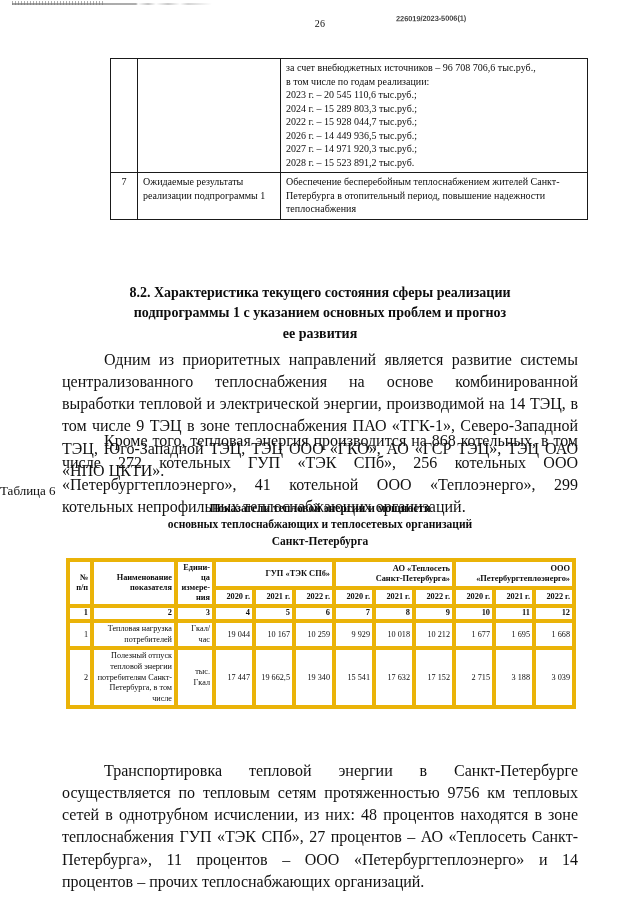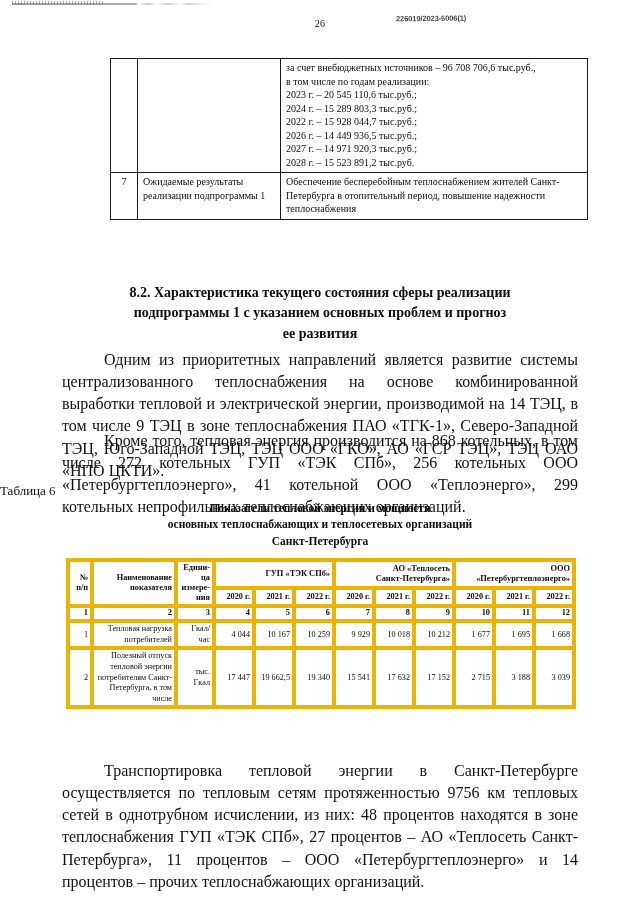--- a/index.html
+++ b/index.html
@@ -309,21 +309,21 @@
         <td>10</td>
         <td>11</td>
         <td>12</td>
       </tr>
     </thead>
     <tbody>
       <tr>
         <td class="cell-idx">1</td>
         <td class="cell-left">Тепловая нагрузка потребителей</td>
         <td class="cell-unit">Гкал/ час</td>
-        <td class="cell-val">4 044</td>
+        <td class="cell-val">19 044</td>
         <td class="cell-val">10 167</td>
         <td class="cell-val">10 259</td>
         <td class="cell-val">9 929</td>
         <td class="cell-val">10 018</td>
         <td class="cell-val">10 212</td>
         <td class="cell-val">1 677</td>
         <td class="cell-val">1 695</td>
         <td class="cell-val">1 668</td>
       </tr>
       <tr>

